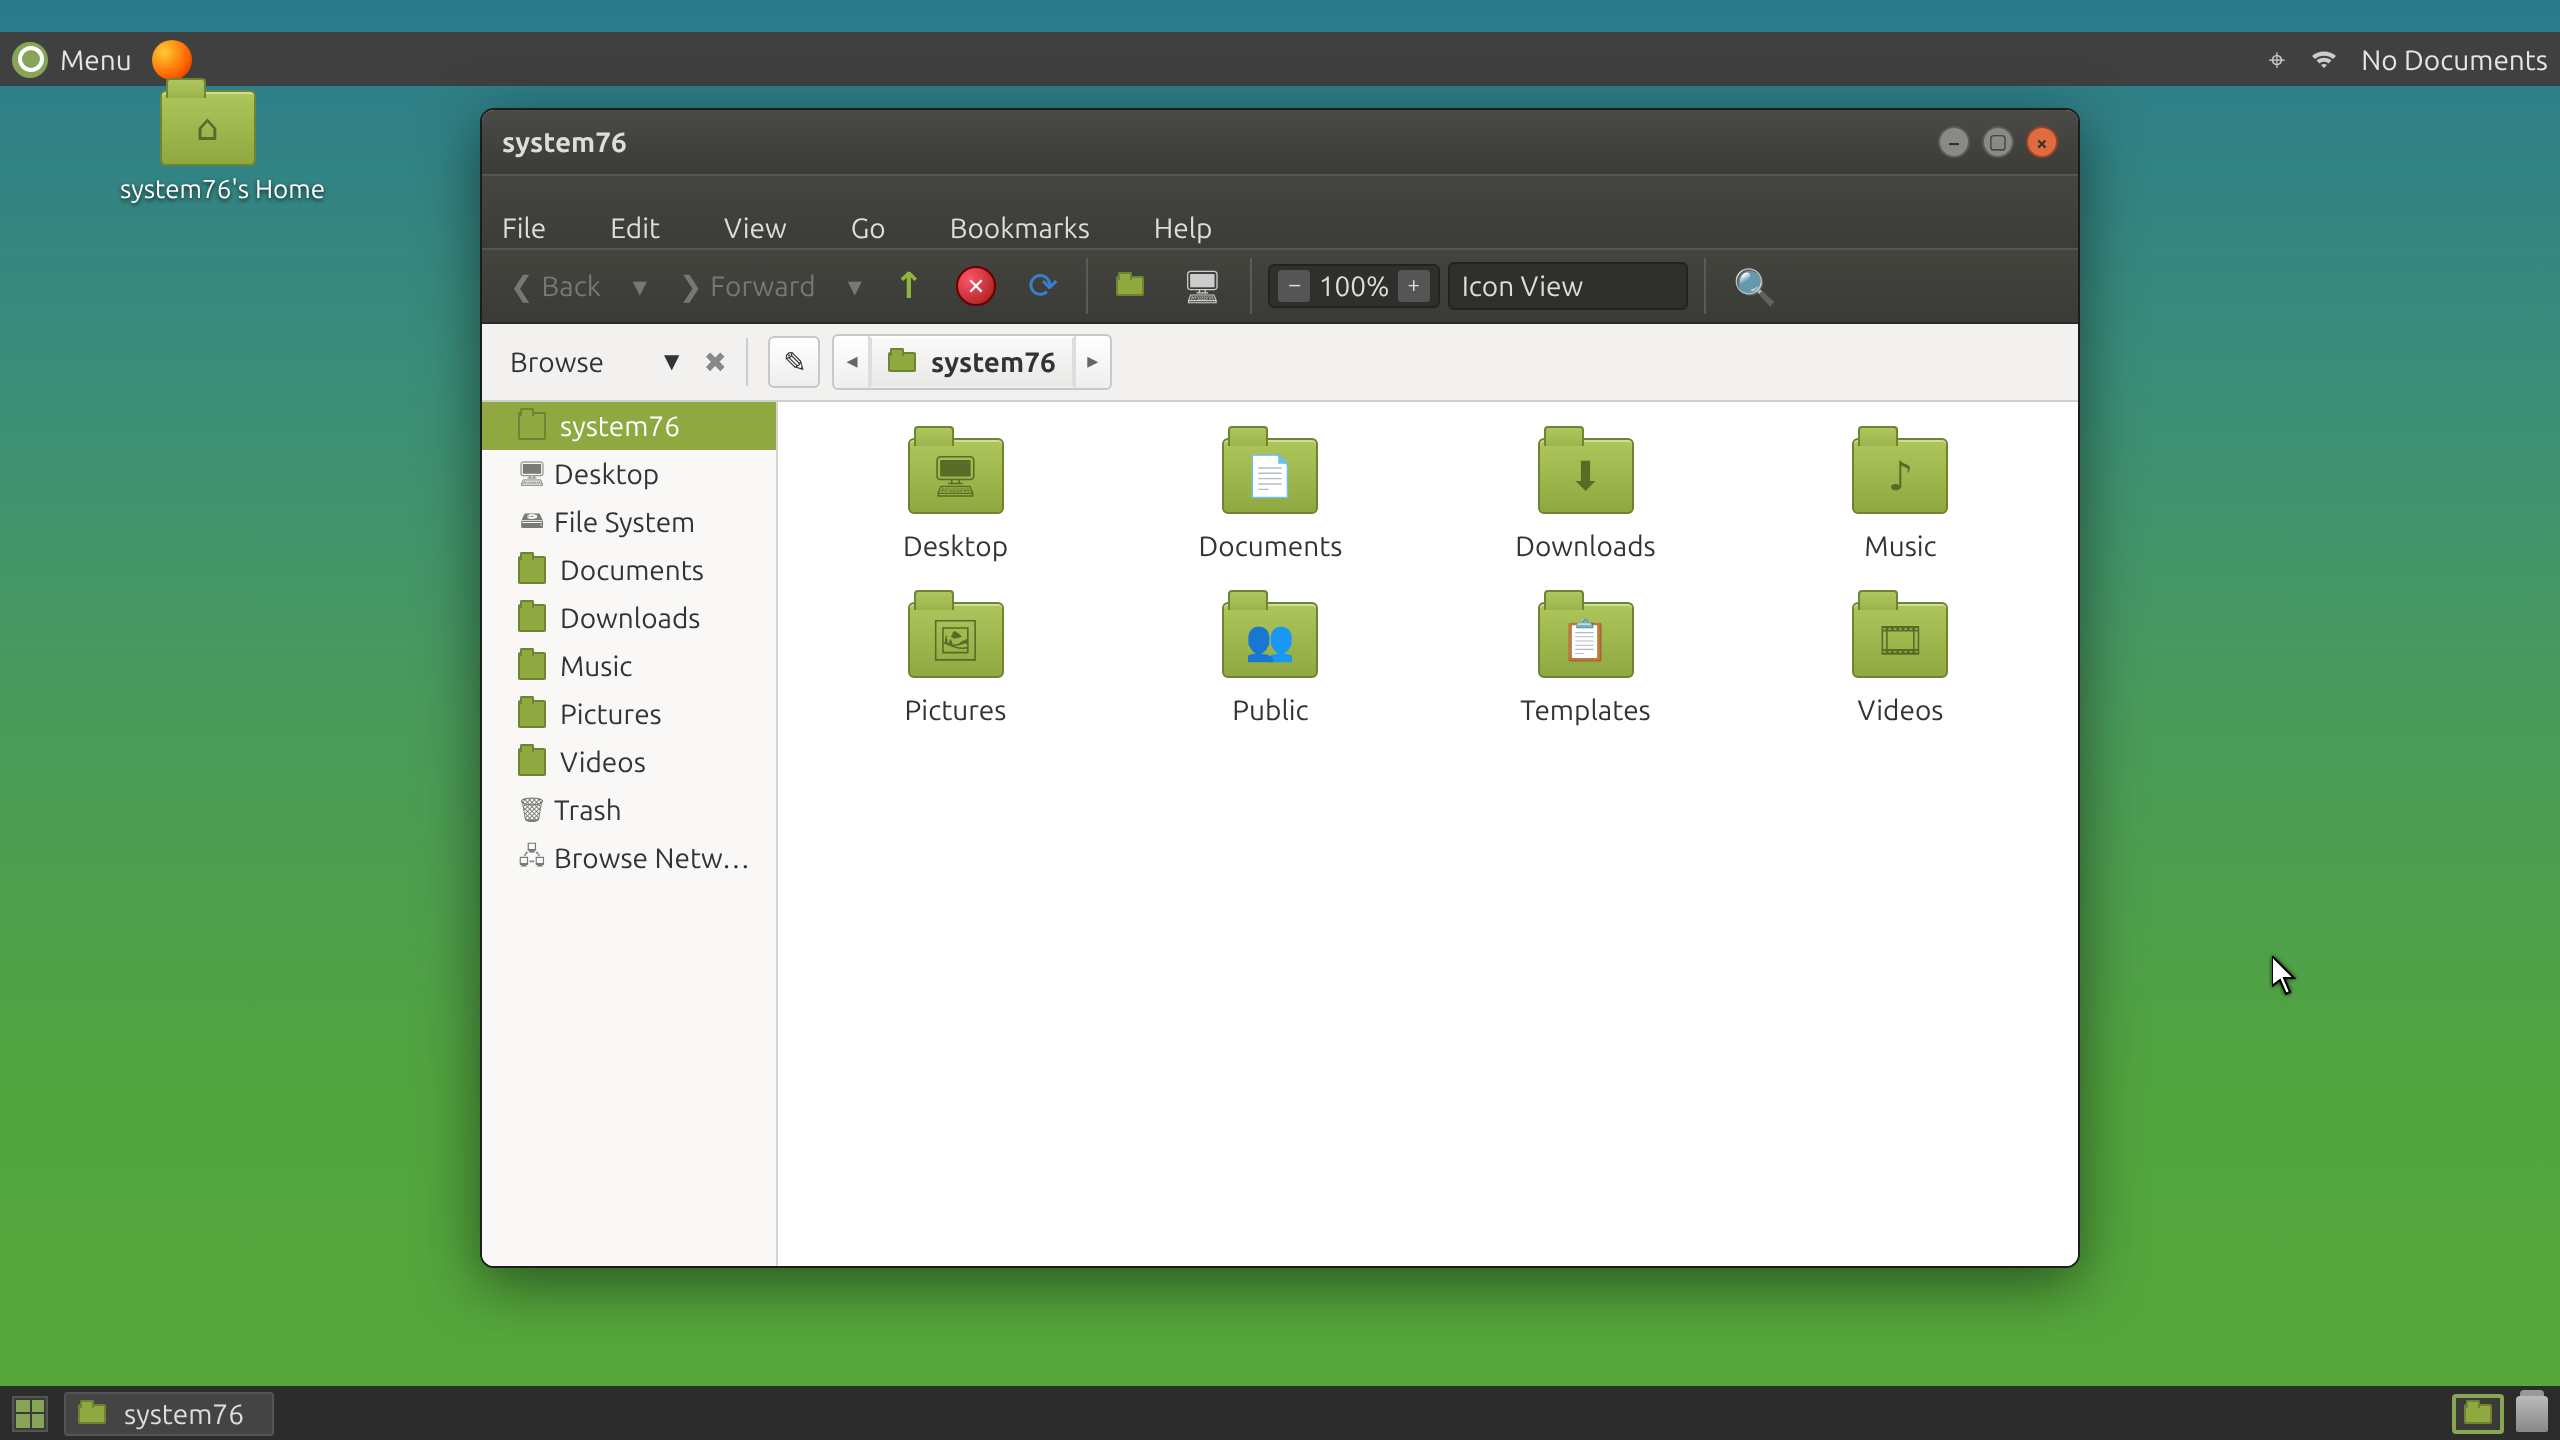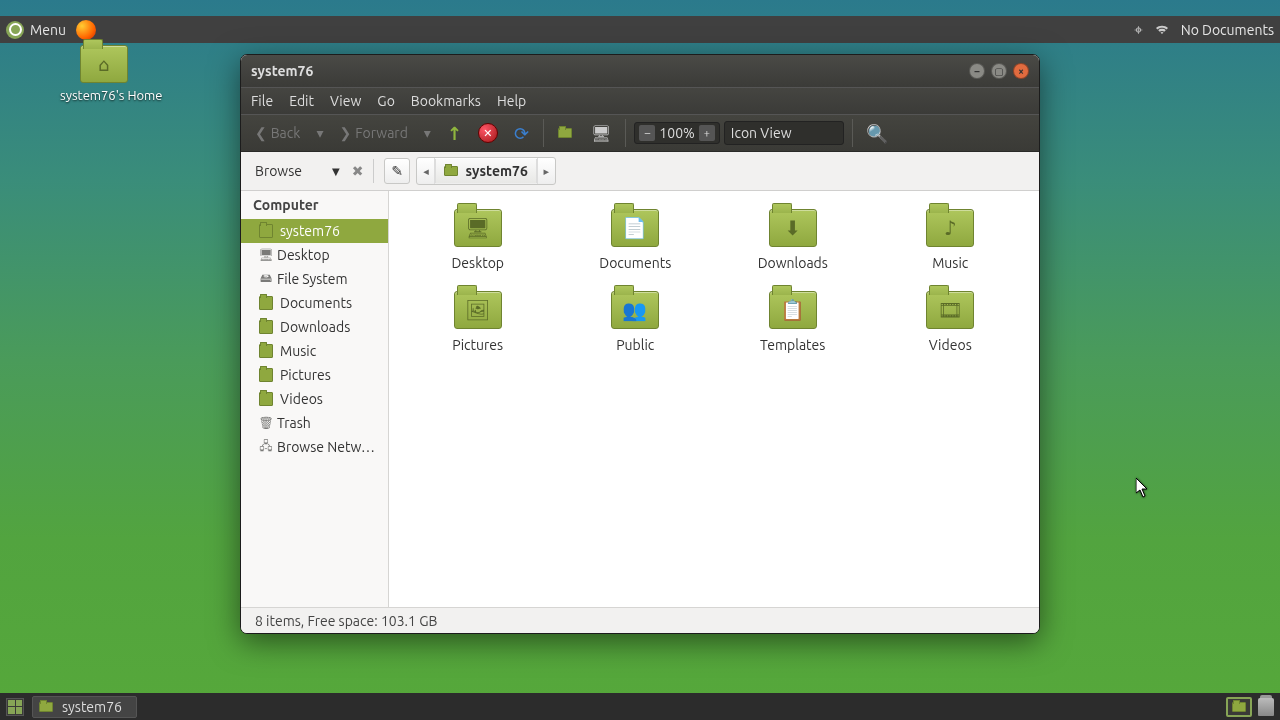--- a/index.html
+++ b/index.html
@@ -76,21 +76,21 @@
     width:16px; height:16px; border-radius:50%; margin-left:6px; cursor:pointer;
     display:inline-flex;align-items:center;justify-content:center;font-size:10px;color:#333;
     border:1px solid rgba(0,0,0,0.35);
   }
   .win-min { background:#8a8a85; }
   .win-max { background:#8a8a85; }
   .win-close { background:#e06b3f; }
 
   .menubar {
     height:27px; background: linear-gradient(#454541, #3b3b38); color:#ddd;
-    display:flex; align-items:center; gap:16px; padding:0 10px; font-size:14px;
+    display:flex; align-items:flex-start; gap:32px; padding:18px 10px; font-size:14px;
     border-top:1px solid #555;
   }
   .menubar span { cursor:pointer; }
 
   .toolbar-sep { width:1px; background:#5a5a56; margin:4px 4px; align-self:stretch; }
 
   .toolbar {
     height:38px; background: linear-gradient(#44443f, #3a3a36);
     display:flex; align-items:center; padding:0 8px; gap:4px; color:#ccc;
     border-top:1px solid #555; border-bottom:1px solid #2a2a28;
@@ -308,21 +308,20 @@
       <span class="path-crumb">
         <span class="folder-small"></span>
         <span>system76</span>
       </span>
       <span class="path-arrow r">▸</span>
     </div>
   </div>
 
   <div class="body-row">
     <div class="sidebar">
-      <div class="sb-head">Computer</div>
       <div class="sb-item sel">
           <span class="sb-icon folder-small"></span>
           <span>system76</span>
         </div>
       <div class="sb-item">
           <span class="sb-icon">🖥</span>
           <span>Desktop</span>
         </div>
       <div class="sb-item">
           <span class="sb-icon">🖴</span>
@@ -405,23 +404,20 @@
         <div class="grid-item">
             <div class="folder">
               <span class="glyph">🎞</span>
             </div>
             <div class="lbl">Videos</div>
           </div>
       </div>
     </div>
   </div>
 
-  <div class="statusbar">
-    <span>8 items, Free space: 103.1 GB</span>
-  </div>
 </div>
 
 <div class="bottom-panel">
   <div class="bp-left">
     <div class="show-desktop">
         <span></span>
         <span></span>
         <span></span>
         <span></span>
       </div>

